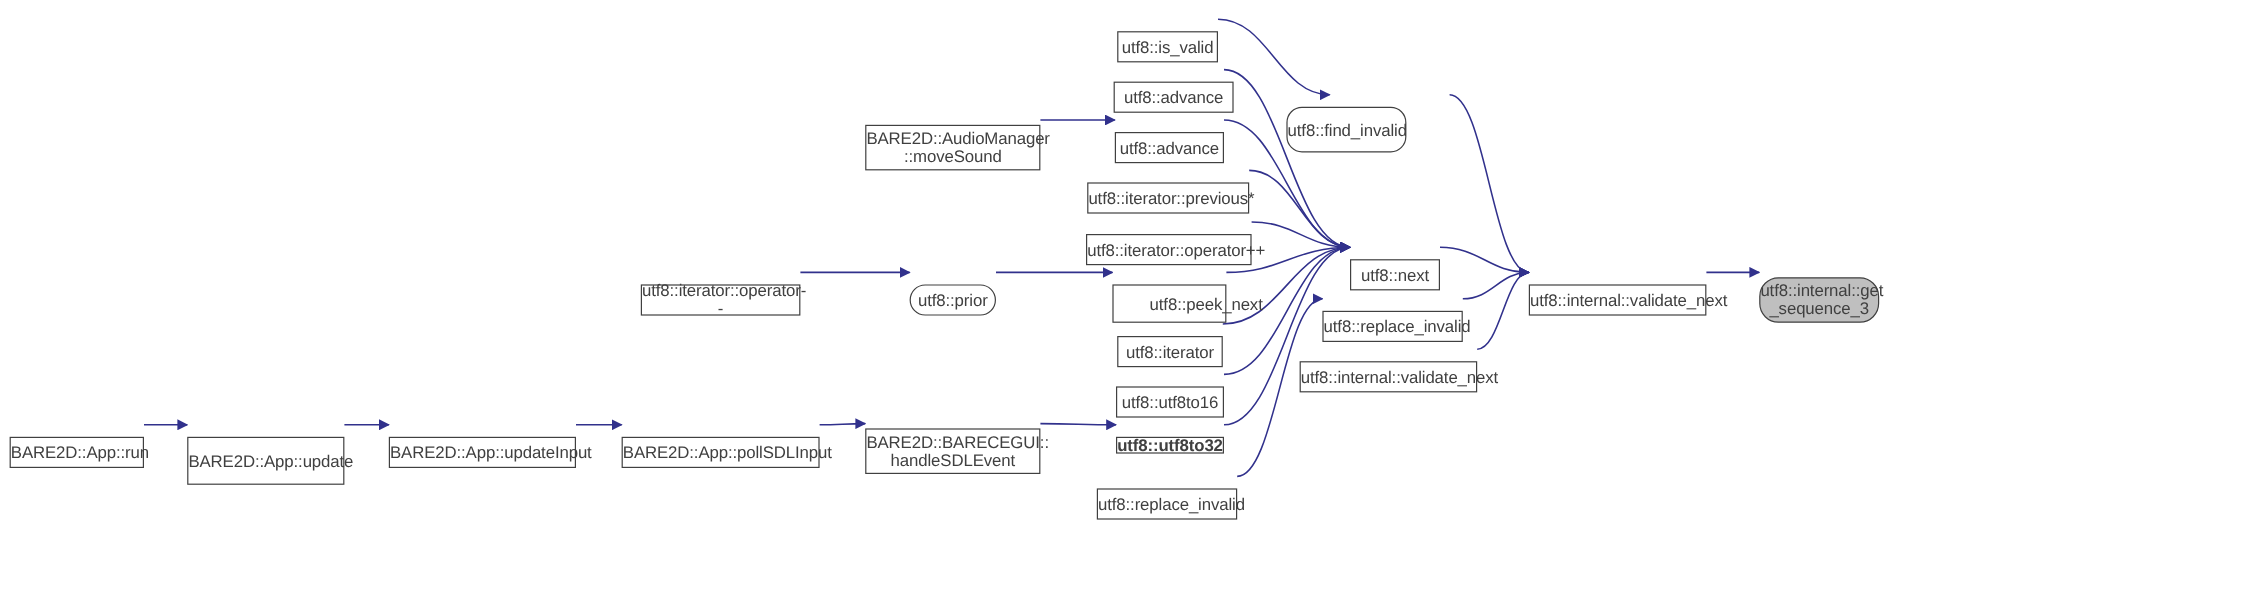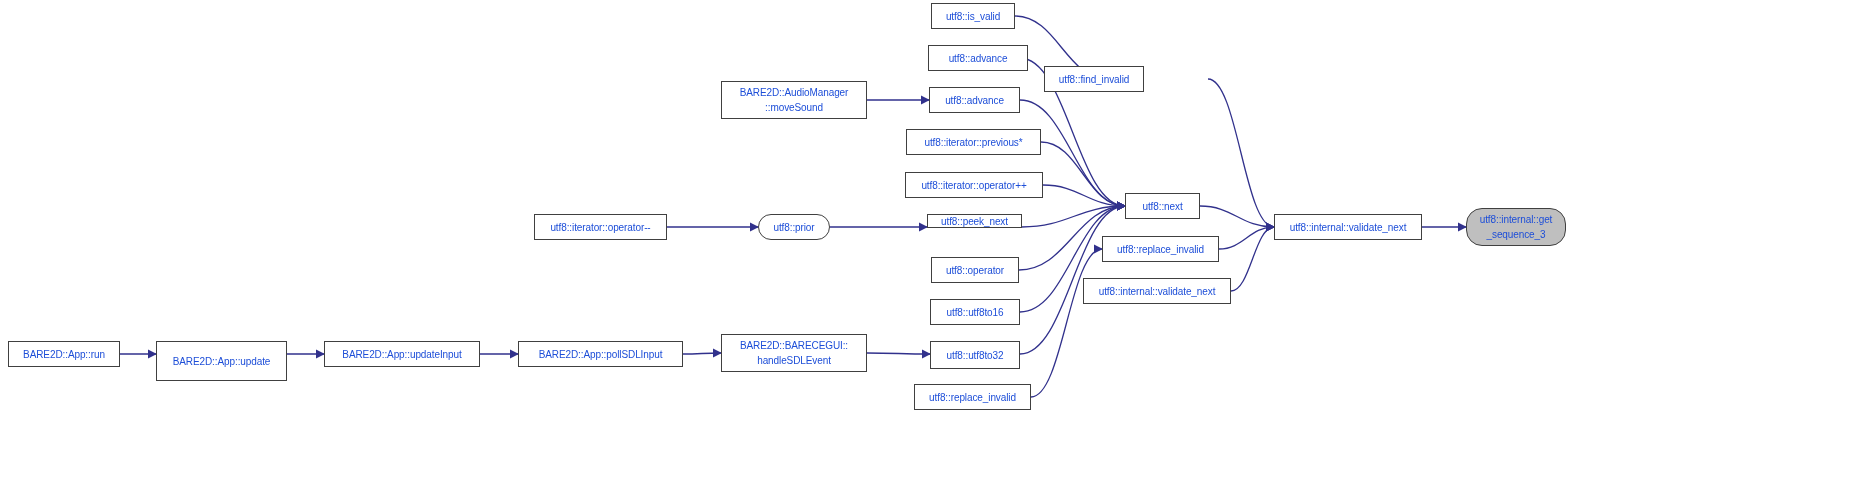--- a/index.html
+++ b/index.html
@@ -24,30 +24,31 @@
     top: 0;
     width: 1868px;
     height: 493px;
     pointer-events: none;
   }
   .gnode {
     position: absolute;
     box-sizing: border-box;
     border: 1px solid #404040;
     background: #ffffff;
-    color: #1d4ed8;
-    font-size: 10px;
+    color: #404040;
+    font-size: 14px;
     line-height: 15px;
     display: flex;
     align-items: center;
     justify-content: center;
     text-align: center;
     white-space: pre;
     letter-spacing: -0.1px;
     z-index: 5;
+    margin-top: 23px;
   }
   .gnode.highlight {
     background: #bfbfbf;
     border-color: #404040;
     border-radius: 16px;
   }
   .gnode .nlabel {
     display: block;
     width: 100%;
     white-space: pre-line;
@@ -83,39 +84,39 @@
       <path d="M683,354 C700.1,354 703.9,353 721,353" fill="none" stroke="#31318c" stroke-width="1.3" marker-end="url(#ah)"></path>
       <path d="M1031,397 C1062.95,397 1070.05,249 1102,249" fill="none" stroke="#31318c" stroke-width="1.3" marker-end="url(#ah)"></path>
       <path d="M1200,206 C1233.3,206 1240.7,227 1274,227" fill="none" stroke="#31318c" stroke-width="1.3" marker-end="url(#ah)"></path>
       <path d="M1219,249 C1243.75,249 1249.25,227 1274,227" fill="none" stroke="#31318c" stroke-width="1.3" marker-end="url(#ah)"></path>
       <path d="M1231,291 C1250.35,291 1254.65,227 1274,227" fill="none" stroke="#31318c" stroke-width="1.3" marker-end="url(#ah)"></path>
       <path d="M1422,227 C1441.8,227 1446.2,227 1466,227" fill="none" stroke="#31318c" stroke-width="1.3" marker-end="url(#ah)"></path>
     </svg>
   <div id="node-layer">
       <div class="gnode" style="left: 931px; top: 3px; width: 84px; height: 26px;"><span class="nlabel">utf8::is_valid</span></div>
       <div class="gnode" style="left: 928px; top: 45px; width: 100px; height: 26px;"><span class="nlabel">utf8::advance</span></div>
-      <div class="gnode" style="left: 1044px; top: 66px; width: 100px; height: 26px;"><span class="nlabel">utf8::find_invalid</span></div>
+      <div class="gnode" style="left: 1072px; top: 66px; width: 100px; height: 38px; border-radius: 13px;"><span class="nlabel">utf8::find_invalid</span></div>
       <div class="gnode" style="left: 721px; top: 81px; width: 146px; height: 38px;"><span class="nlabel">BARE2D::AudioManager
 ::moveSound</span></div>
       <div class="gnode" style="left: 929px; top: 87px; width: 91px; height: 26px;"><span class="nlabel">utf8::advance</span></div>
       <div class="gnode" style="left: 906px; top: 129px; width: 135px; height: 26px;"><span class="nlabel">utf8::iterator::previous*</span></div>
       <div class="gnode" style="left: 905px; top: 172px; width: 138px; height: 26px;"><span class="nlabel">utf8::iterator::operator++</span></div>
       <div class="gnode" style="left: 1125px; top: 193px; width: 75px; height: 26px;"><span class="nlabel">utf8::next</span></div>
       <div class="gnode" style="left: 534px; top: 214px; width: 133px; height: 26px;"><span class="nlabel">utf8::iterator::operator--</span></div>
       <div class="gnode" style="left: 758px; top: 214px; width: 72px; height: 26px; border-radius: 13px;"><span class="nlabel">utf8::prior</span></div>
-      <div class="gnode" style="left: 927px; top: 214px; width: 95px; height: 14px;"><span class="nlabel">utf8::peek_next</span></div>
+      <div class="gnode" style="left: 927px; top: 214px; width: 95px; height: 32px; padding-left: 30px;"><span class="nlabel">utf8::peek_next</span></div>
       <div class="gnode" style="left: 1274px; top: 214px; width: 148px; height: 26px;"><span class="nlabel">utf8::internal::validate_next</span></div>
       <div class="gnode highlight" style="left: 1466px; top: 208px; width: 100px; height: 38px;"><span class="nlabel">utf8::internal::get
 _sequence_3</span></div>
       <div class="gnode" style="left: 1102px; top: 236px; width: 117px; height: 26px;"><span class="nlabel">utf8::replace_invalid</span></div>
-      <div class="gnode" style="left: 931px; top: 257px; width: 88px; height: 26px;"><span class="nlabel">utf8::operator</span></div>
+      <div class="gnode" style="left: 931px; top: 257px; width: 88px; height: 26px;"><span class="nlabel">utf8::iterator</span></div>
       <div class="gnode" style="left: 1083px; top: 278px; width: 148px; height: 26px;"><span class="nlabel">utf8::internal::validate_next</span></div>
       <div class="gnode" style="left: 930px; top: 299px; width: 90px; height: 26px;"><span class="nlabel">utf8::utf8to16</span></div>
       <div class="gnode" style="left: 8px; top: 341px; width: 112px; height: 26px;"><span class="nlabel">BARE2D::App::run</span></div>
       <div class="gnode" style="left: 156px; top: 341px; width: 131px; height: 40px;"><span class="nlabel">BARE2D::App::update</span></div>
       <div class="gnode" style="left: 324px; top: 341px; width: 156px; height: 26px;"><span class="nlabel">BARE2D::App::updateInput</span></div>
       <div class="gnode" style="left: 518px; top: 341px; width: 165px; height: 26px;"><span class="nlabel">BARE2D::App::pollSDLInput</span></div>
       <div class="gnode" style="left: 721px; top: 334px; width: 146px; height: 38px;"><span class="nlabel">BARE2D::BARECEGUI::
 handleSDLEvent</span></div>
-      <div class="gnode" style="left: 930px; top: 341px; width: 90px; height: 28px;"><span class="nlabel">utf8::utf8to32</span></div>
+      <div class="gnode" style="left: 930px; top: 341px; width: 90px; height: 14px; font-weight: bold;"><span class="nlabel">utf8::utf8to32</span></div>
       <div class="gnode" style="left: 914px; top: 384px; width: 117px; height: 26px;"><span class="nlabel">utf8::replace_invalid</span></div>
     </div>
 </div>
 
 </body></html>

